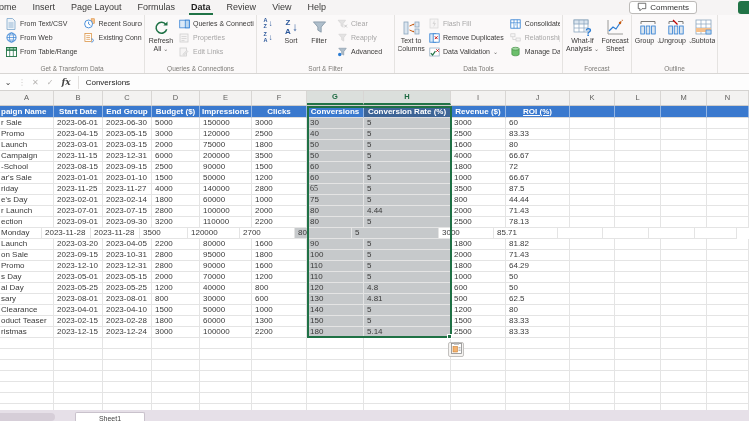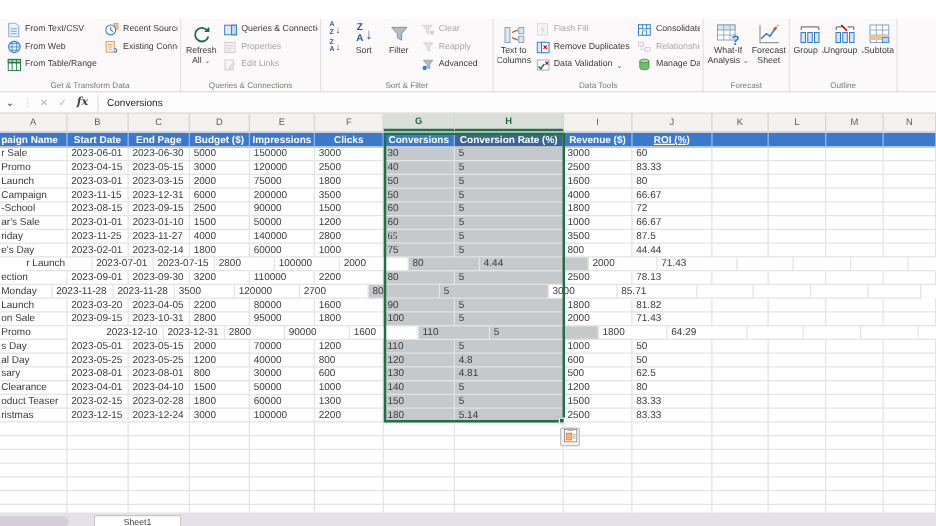--- a/index.html
+++ b/index.html
@@ -63,20 +63,39 @@
   
   .sheettabs{position:absolute;left:0;top:410px;width:749px;height:11px;background:#e6e0e8;}
   .tabpill{position:absolute;left:-6px;top:3px;width:61px;height:8px;background:#d6ced8;border-radius:5px;}
   .activetab{position:absolute;left:75px;top:2px;width:70px;height:10px;background:#fff;border:1px solid #c9c2cc;border-bottom:none;border-radius:2px 2px 0 0;font-size:7px;color:#444;text-align:center;line-height:11px;overflow:hidden;}
 </style>
 </head>
 <body>
 
 <div class="app">
 
+  <div class="tabs-row">
+    <div id="tabs" style="display:flex;">
+        <div class="rtab first">ome</div>
+        <div class="rtab">Insert</div>
+        <div class="rtab">Page Layout</div>
+        <div class="rtab">Formulas</div>
+        <div class="rtab active">Data</div>
+        <div class="rtab">Review</div>
+        <div class="rtab">View</div>
+        <div class="rtab">Help</div>
+      </div>
+    <button class="comments-btn">
+      <span><svg width="10" height="10" viewBox="0 0 12 12">
+            <path d="M1.5 1.5h9v6.5H6L3.5 10.5V8H1.5z" fill="none" stroke="#444" stroke-width="0.9"></path>
+          </svg></span>
+      <span>Comments</span>
+    </button>
+    <div class="share-sliver"></div>
+  </div>
 
   <div class="ribbon" id="ribbon-groups">
       <div class="rgroup" style="width: 145px;">
         <div class="rgroup-body">
           <div class="rstack">
             <div class="rbtn-small">
               <span class="ic">
                 <svg width="10" height="12" viewBox="0 0 10 12">
                   <path d="M1 0.5h5.5L9 3v8.5H1z" fill="#eef3f8" stroke="#7da7cc" stroke-width="0.8"></path>
                   <path d="M2.5 5h5M2.5 7h5M2.5 9h5" stroke="#7da7cc" stroke-width="0.8"></path>
@@ -418,21 +437,21 @@
       <div class="colh" style="width: 46px;">L</div>
       <div class="colh" style="width: 46px;">M</div>
       <div class="colh" style="width: 42px;">N</div>
     </div>
 
   <div class="gridwrap">
     <div id="grid-rows">
         <div class="grow">
           <div class="cell hcell a0" style="width: 54px; height: 12px;">paign Name</div>
           <div class="cell hcell" style="width: 49px; height: 12px;">Start Date</div>
-          <div class="cell hcell" style="width: 49px; height: 12px;">End Page</div>
+          <div class="cell hcell" style="width: 49px; height: 12px;">End Group</div>
           <div class="cell hcell" style="width: 48px; height: 12px;">Budget ($)</div>
           <div class="cell hcell" style="width: 52px; height: 12px;">Impressions</div>
           <div class="cell hcell" style="width: 55px; height: 12px;">Clicks</div>
           <div class="cell hcell" style="width: 57px; height: 12px;">Conversions</div>
           <div class="cell hcell hdark" style="width: 87px; height: 12px;">Conversion Rate (%)</div>
           <div class="cell hcell" style="width: 55px; height: 12px;">Revenue ($)</div>
           <div class="cell hcell uline" style="width: 64px; height: 12px;">ROI (%)</div>
           <div class="cell hcell" style="width: 45px; height: 12px;"></div>
           <div class="cell hcell" style="width: 46px; height: 12px;"></div>
           <div class="cell hcell" style="width: 46px; height: 12px;"></div>
@@ -560,21 +579,21 @@
           <div class="cell sel" style="width: 57px; height: 11px;">75</div>
           <div class="cell sel" style="width: 87px; height: 11px;">5</div>
           <div class="cell" style="width: 55px; height: 11px;">800</div>
           <div class="cell" style="width: 64px; height: 11px;">44.44</div>
           <div class="cell" style="width: 45px; height: 11px;"></div>
           <div class="cell" style="width: 46px; height: 11px;"></div>
           <div class="cell" style="width: 46px; height: 11px;"></div>
           <div class="cell" style="width: 42px; height: 11px;"></div>
         </div>
         <div class="grow">
-          <div class="cell a0" style="width: 54px; height: 11px; margin-left: 20px;">r Launch</div>
+          <div class="cell a0" style="width: 54px; height: 11px;">r Launch</div>
           <div class="cell" style="width: 49px; height: 11px;">2023-07-01</div>
           <div class="cell" style="width: 49px; height: 11px;">2023-07-15</div>
           <div class="cell" style="width: 48px; height: 11px;">2800</div>
           <div class="cell" style="width: 52px; height: 11px;">100000</div>
           <div class="cell" style="width: 55px; height: 11px;">2000</div>
           <div class="cell sel" style="width: 57px; height: 11px;">80</div>
           <div class="cell sel" style="width: 87px; height: 11px;">4.44</div>
           <div class="cell" style="width: 55px; height: 11px;">2000</div>
           <div class="cell" style="width: 64px; height: 11px;">71.43</div>
           <div class="cell" style="width: 45px; height: 11px;"></div>
@@ -641,21 +660,21 @@
           <div class="cell sel" style="width: 87px; height: 11px;">5</div>
           <div class="cell" style="width: 55px; height: 11px;">2000</div>
           <div class="cell" style="width: 64px; height: 11px;">71.43</div>
           <div class="cell" style="width: 45px; height: 11px;"></div>
           <div class="cell" style="width: 46px; height: 11px;"></div>
           <div class="cell" style="width: 46px; height: 11px;"></div>
           <div class="cell" style="width: 42px; height: 11px;"></div>
         </div>
         <div class="grow">
           <div class="cell a0" style="width: 54px; height: 11px;">Promo</div>
-          <div class="cell" style="width: 49px; height: 11px; margin-left: 28px;">2023-12-10</div>
+          <div class="cell" style="width: 49px; height: 11px;">2023-12-10</div>
           <div class="cell" style="width: 49px; height: 11px;">2023-12-31</div>
           <div class="cell" style="width: 48px; height: 11px;">2800</div>
           <div class="cell" style="width: 52px; height: 11px;">90000</div>
           <div class="cell" style="width: 55px; height: 11px;">1600</div>
           <div class="cell sel" style="width: 57px; height: 11px;">110</div>
           <div class="cell sel" style="width: 87px; height: 11px;">5</div>
           <div class="cell" style="width: 55px; height: 11px;">1800</div>
           <div class="cell" style="width: 64px; height: 11px;">64.29</div>
           <div class="cell" style="width: 45px; height: 11px;"></div>
           <div class="cell" style="width: 46px; height: 11px;"></div>

